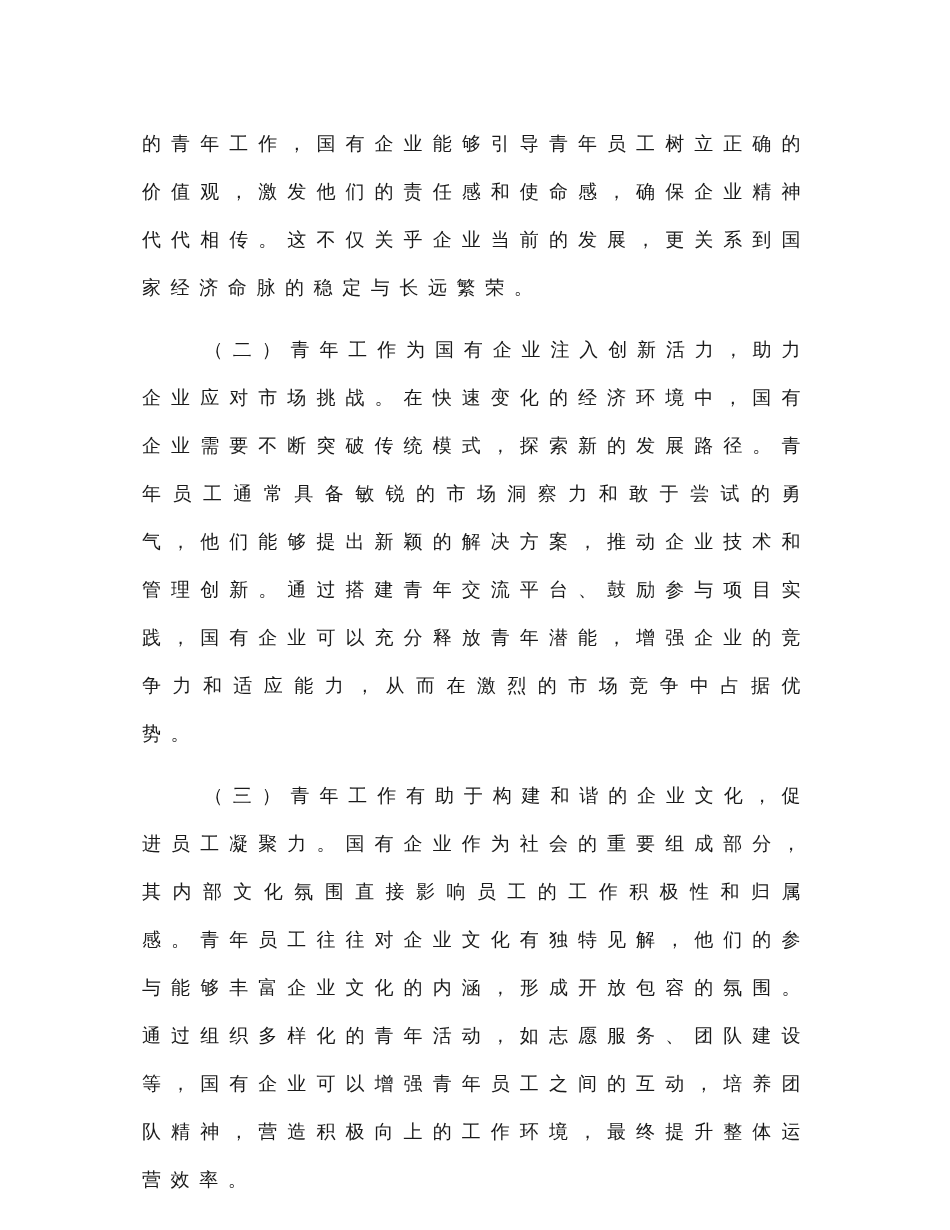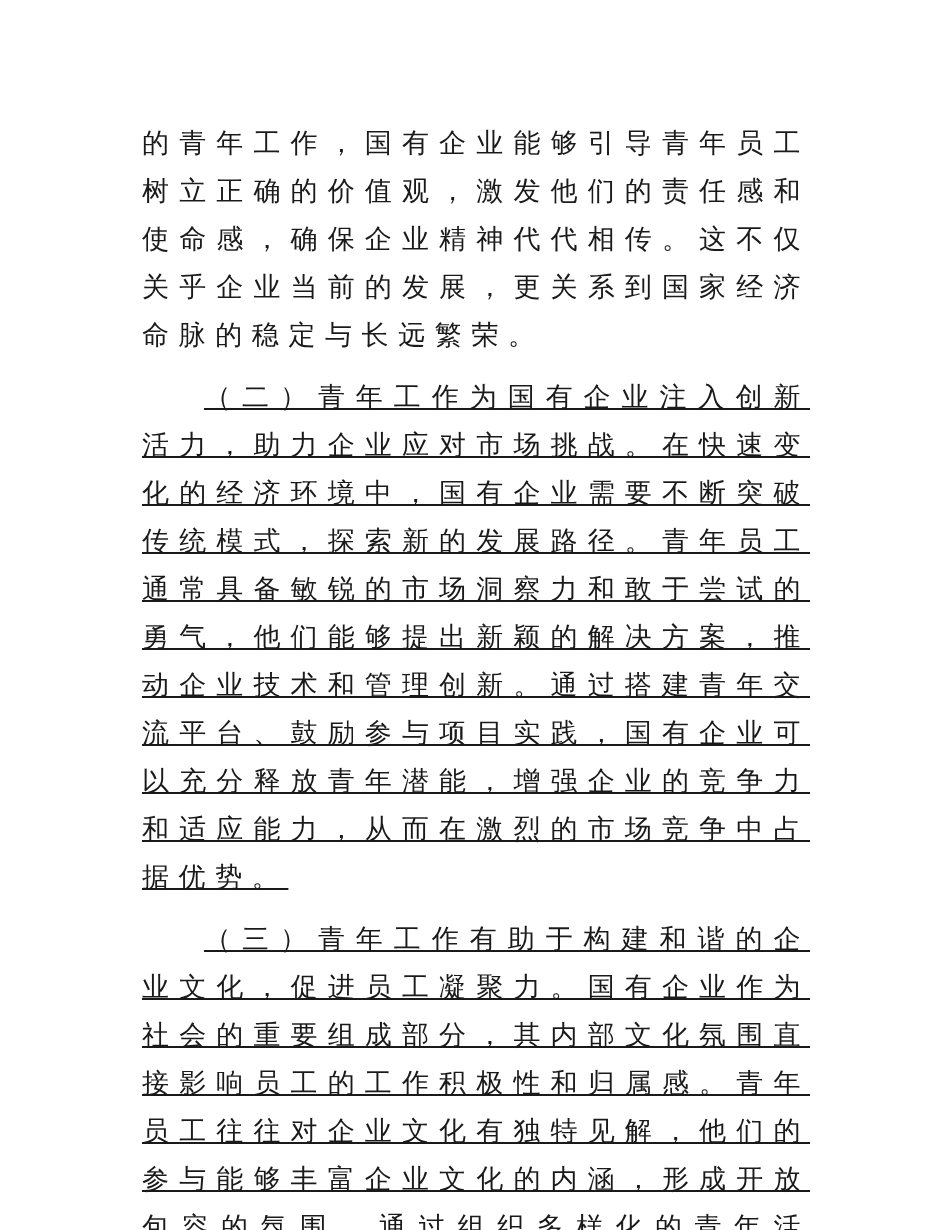--- a/index.html
+++ b/index.html
@@ -24,30 +24,29 @@
       background: #ffffff;
     }
     .content {
       position: absolute;
       left: 142px;
       top: 119px;
       width: 668px;
     }
     .para {
       margin: 0 0 14px 0;
-      font-size: 27px;
+      font-size: 19px;
       line-height: 48px;
       letter-spacing: 9.6px;
       text-align: justify;
       text-justify: inter-character;
       word-break: break-all;
     }
     .para.indent {
       text-indent: 62px;
-      text-decoration: underline;
     }
   </style>
 </head>
 <body>
 
 <div class="page">
   <div class="content">
     <p class="para">的青年工作，国有企业能够引导青年员工树立正确的价值观，激发他们的责任感和使命感，确保企业精神代代相传。这不仅关乎企业当前的发展，更关系到国家经济命脉的稳定与长远繁荣。</p>
     <p class="para indent">（二）青年工作为国有企业注入创新活力，助力企业应对市场挑战。在快速变化的经济环境中，国有企业需要不断突破传统模式，探索新的发展路径。青年员工通常具备敏锐的市场洞察力和敢于尝试的勇气，他们能够提出新颖的解决方案，推动企业技术和管理创新。通过搭建青年交流平台、鼓励参与项目实践，国有企业可以充分释放青年潜能，增强企业的竞争力和适应能力，从而在激烈的市场竞争中占据优势。</p>
     <p class="para indent">（三）青年工作有助于构建和谐的企业文化，促进员工凝聚力。国有企业作为社会的重要组成部分，其内部文化氛围直接影响员工的工作积极性和归属感。青年员工往往对企业文化有独特见解，他们的参与能够丰富企业文化的内涵，形成开放包容的氛围。通过组织多样化的青年活动，如志愿服务、团队建设等，国有企业可以增强青年员工之间的互动，培养团队精神，营造积极向上的工作环境，最终提升整体运营效率。</p>

